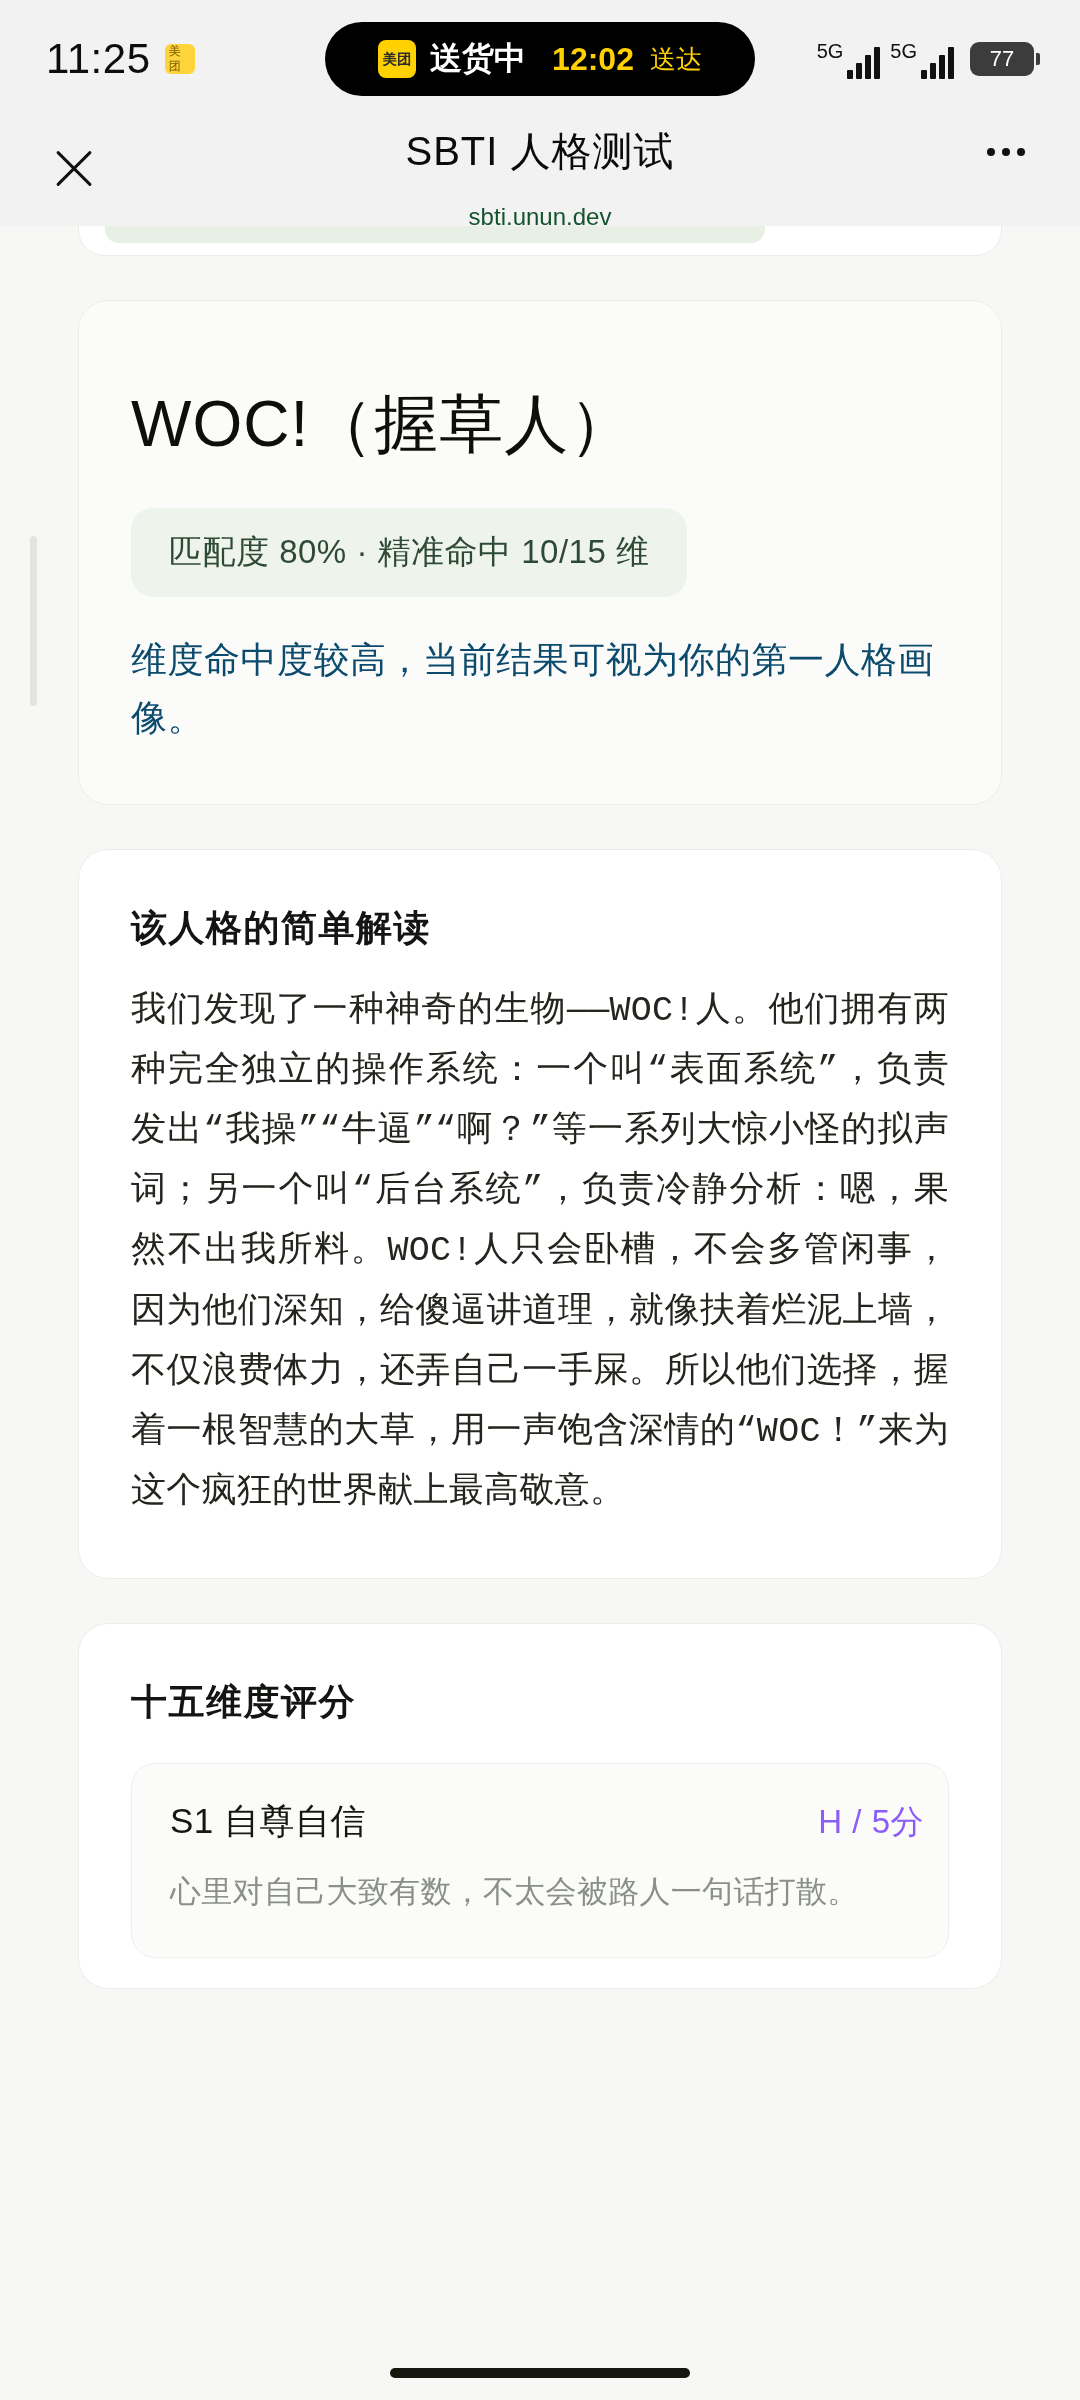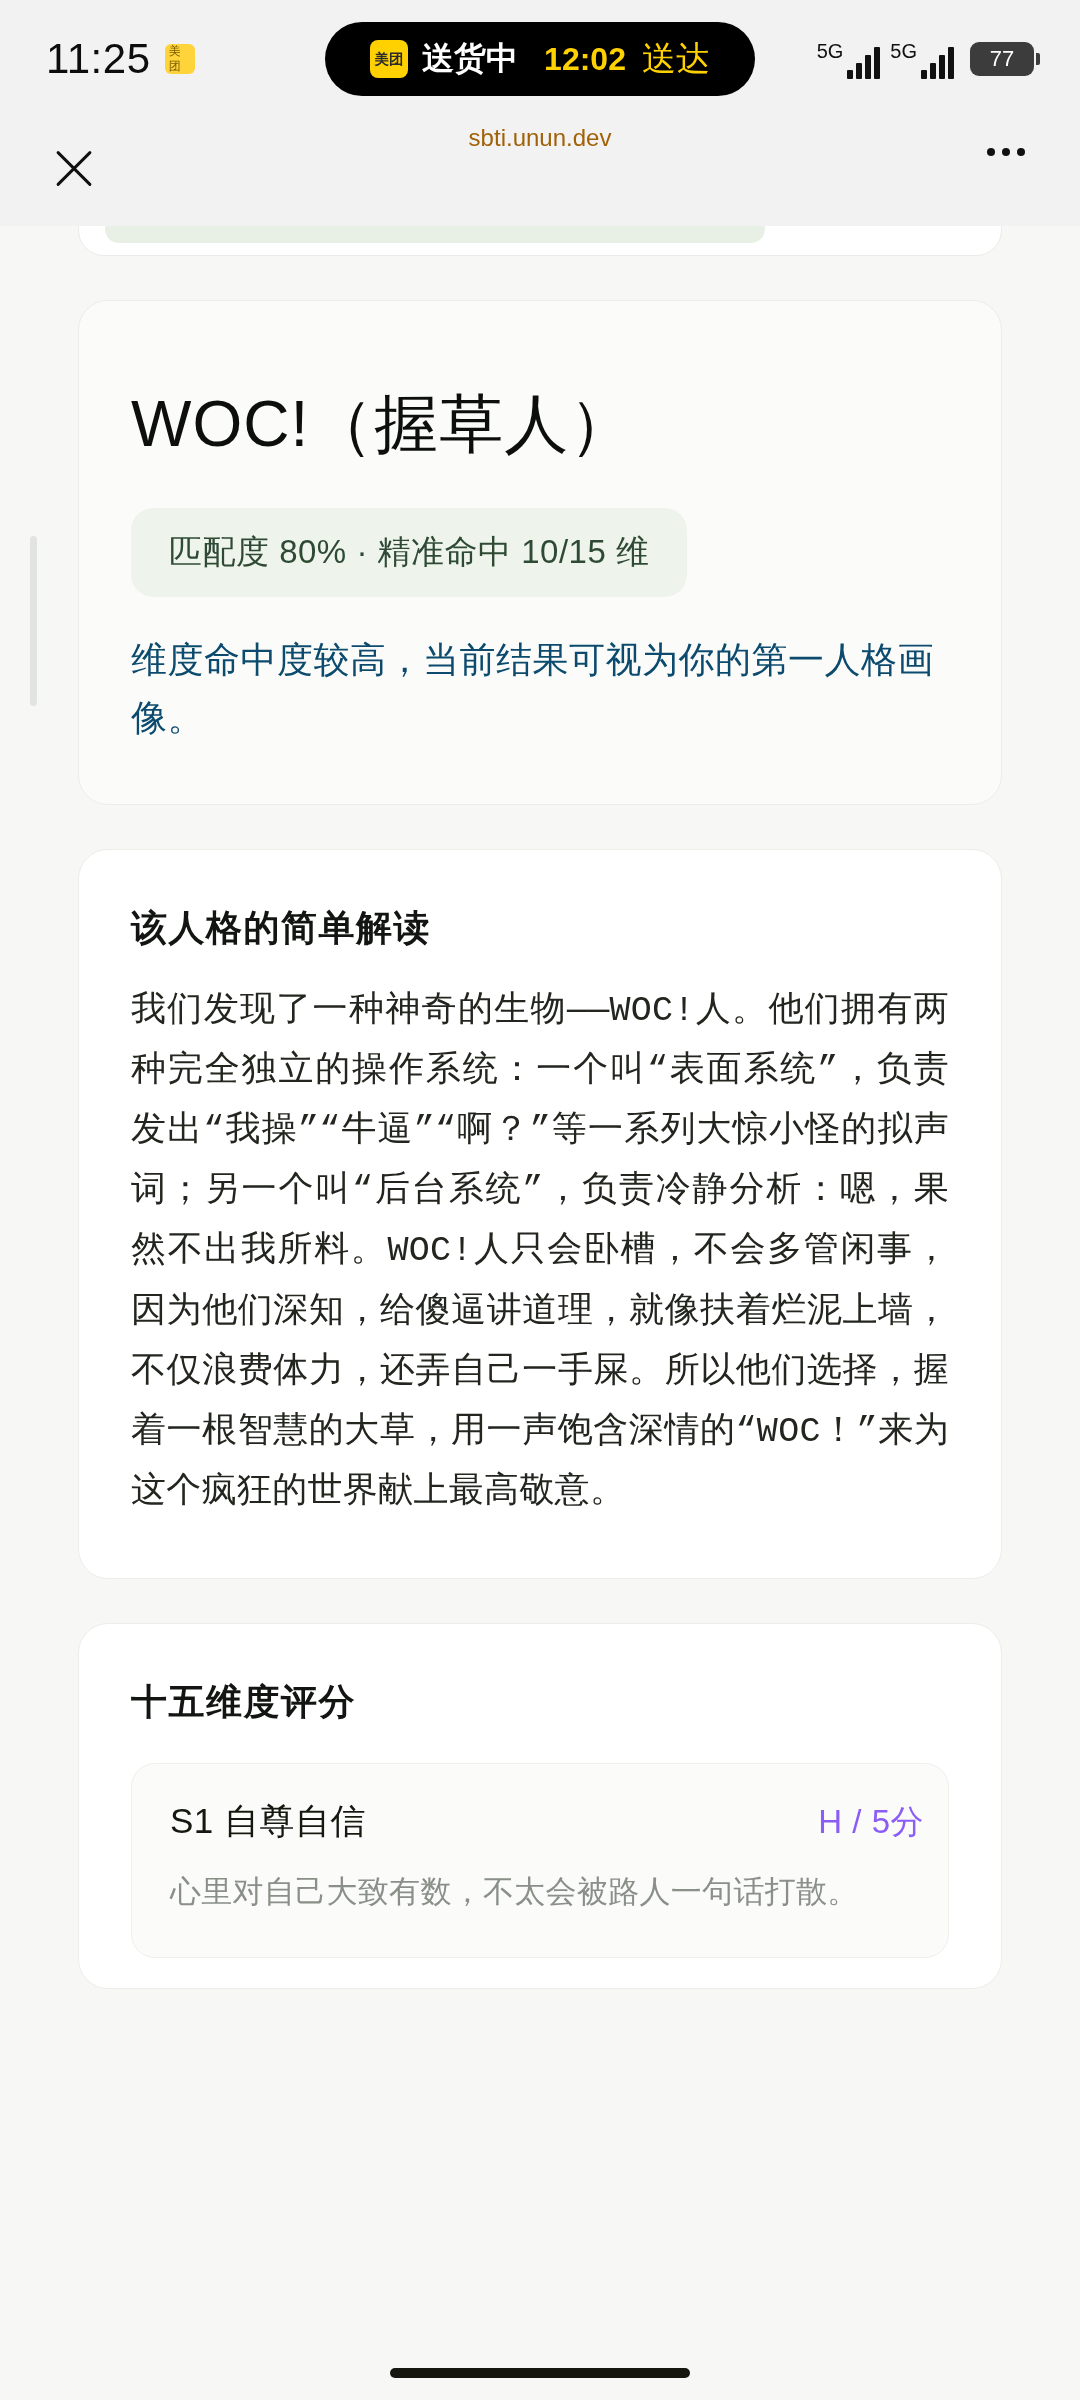--- a/index.html
+++ b/index.html
@@ -77,21 +77,21 @@
     white-space: nowrap;
   }
   .pill-time {
     color: #ffd100;
     font-size: 32px;
     font-weight: bold;
     margin-left: 12px;
   }
   .pill-sub {
     color: #ffd100;
-    font-size: 34px;
+    font-size: 26px;
     margin-left: 2px;
   }
 
   .status-right {
     margin-left: auto;
     display: flex;
     align-items: center;
     gap: 10px;
   }
   .sig-group { display: flex; align-items: flex-end; gap: 4px; }
@@ -152,22 +152,22 @@
     text-align: center;
     margin-top: 2px;
   }
   .page-title {
     font-size: 40px;
     color: #0b0b0b;
     letter-spacing: 1px;
   }
   .page-url {
     font-size: 24px;
-    color: #a16207;
-    margin-top: 0;
+    color: #14532d;
+    margin-top: 24px;
   }
   .more-dots {
     width: 60px;
     display: flex;
     align-items: center;
     justify-content: center;
     gap: 7px;
     margin-top: 26px;
     flex: 0 0 auto;
   }
@@ -362,20 +362,21 @@
     </div>
     <div class="battery">
       <span>77</span>
     </div>
   </div>
 </div>
 
 <div class="titlebar">
   <div class="close-x"></div>
   <div class="title-center">
+    <div class="page-title">SBTI 人格测试</div>
     <div class="page-url">sbti.unun.dev</div>
   </div>
   <div class="more-dots">
       <i></i>
       <i></i>
       <i></i>
     </div>
 </div>
 
 <div class="webview">

